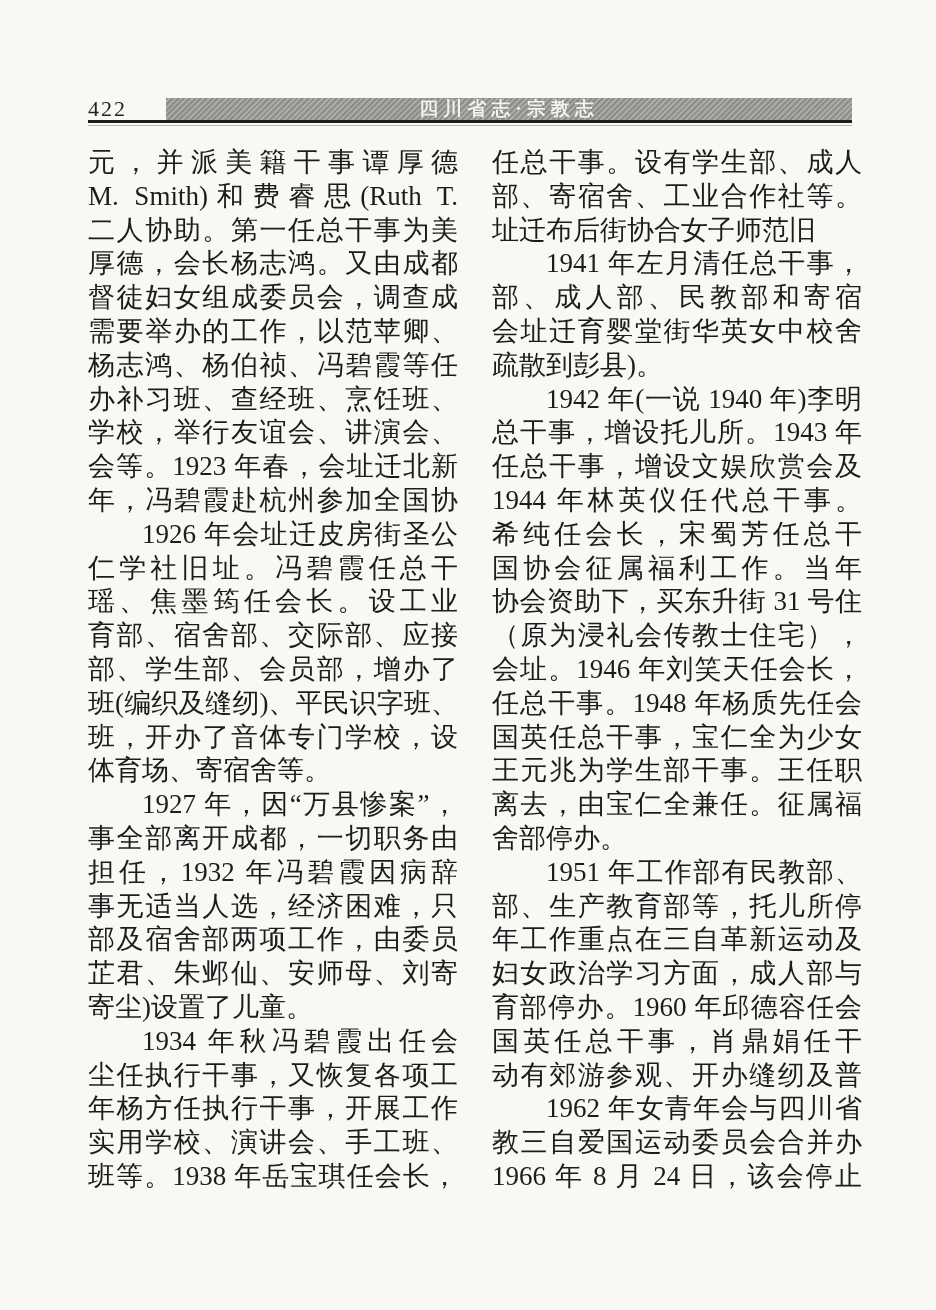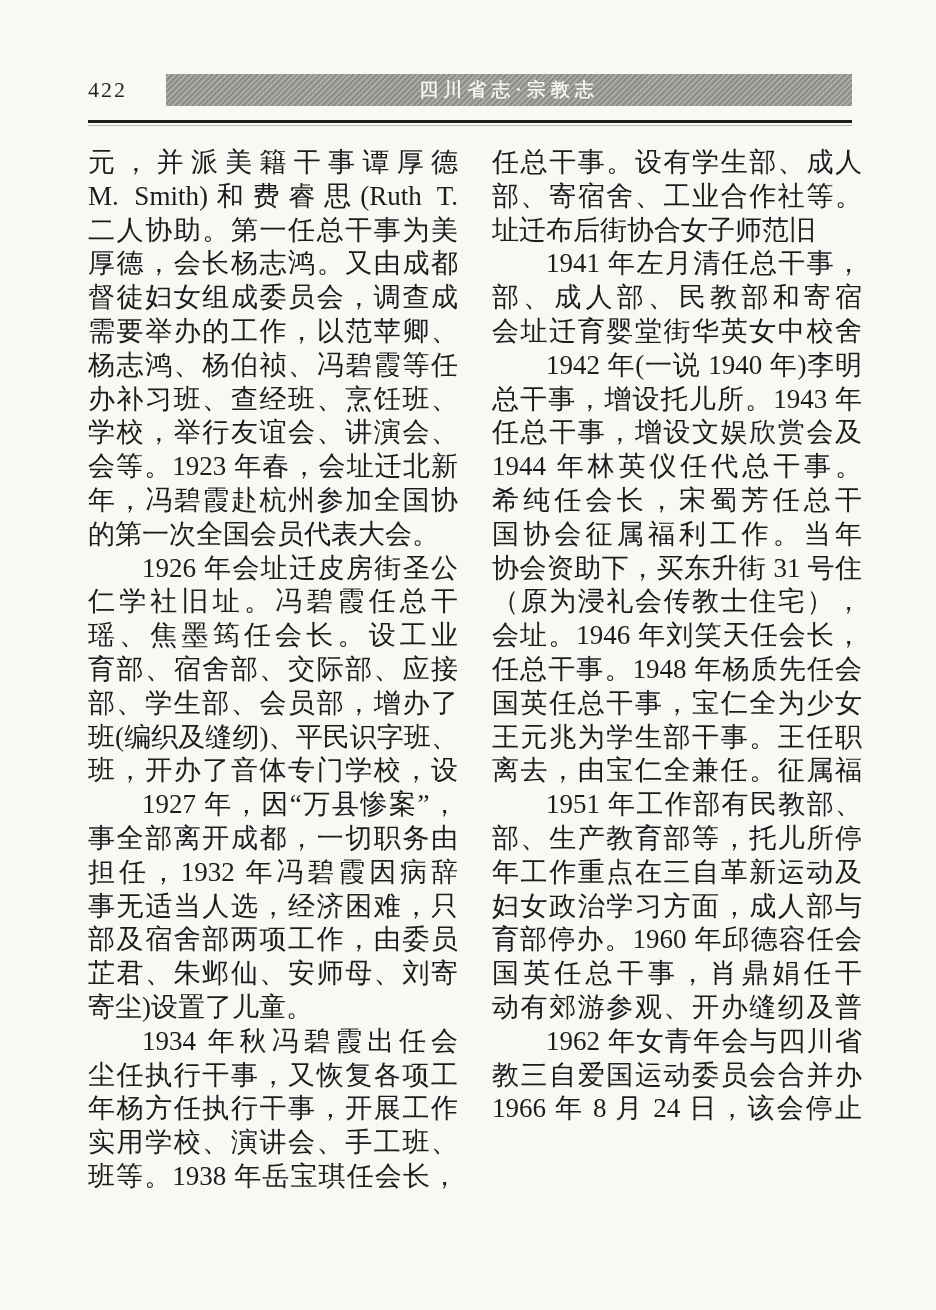--- a/index.html
+++ b/index.html
@@ -11,33 +11,33 @@
   .page{
     position:relative;
     width:936px;height:1310px;
     background:#f9f8f5;
     color:#1c1c1c;
     overflow:hidden;
   }
   
   .header{
     position:absolute;
-    top:75px;left:88px;width:764px;height:30px;
+    top:94px;left:88px;width:764px;height:30px;
     display:flex;align-items:center;
   }
   .pagenum{
     width:64px;
     font-size:22px;
     letter-spacing:2px;
     color:#222;
     flex:0 0 auto;
   }
   .band{
     flex:1 1 auto;
-    height:32px;
+    height:23px;
     margin-left:14px;
     background:repeating-linear-gradient(135deg,#8d8d8b 0px,#8d8d8b 2px,#aaaaa7 2px,#aaaaa7 4px);
     display:flex;align-items:center;justify-content:center;text-align:center;
   }
   .band-title{
     font-size:19px;
     font-weight:bold;
     letter-spacing:5px;
     color:#f4f4ef;
     text-shadow:0 0 1px #666;
@@ -101,61 +101,63 @@
         <div class="line">M. Smith)和费睿思(Ruth T. Fraser)</div>
         <div class="line">二人协助。第一任总干事为美籍人谭</div>
         <div class="line">厚德，会长杨志鸿。又由成都各教会基</div>
         <div class="line">督徒妇女组成委员会，调查成都妇女</div>
         <div class="line">需要举办的工作，以范苹卿、陈志理、</div>
         <div class="line">杨志鸿、杨伯祯、冯碧霞等任委员。开</div>
         <div class="line">办补习班、查经班、烹饪班、妇女实用</div>
         <div class="line">学校，举行友谊会、讲演会、儿童健康</div>
         <div class="line">会等。1923 年春，会址迁北新街。同</div>
         <div class="line">年，冯碧霞赴杭州参加全国协会召开</div>
-        <div class="line flush">的第一次全国会员代表大会。</div>
         <div class="line indent">1926 年会址迁皮房街圣公会辅</div>
         <div class="line">仁学社旧址。冯碧霞任总干事，杨琼</div>
         <div class="line">瑶、焦墨筠任会长。设工业部、社会教</div>
         <div class="line">育部、宿舍部、交际部、应接部、少女</div>
         <div class="line">部、学生部、会员部，增办了妇女手工</div>
         <div class="line">班(编织及缝纫)、平民识字班、保育</div>
         <div class="line">班，开办了音体专门学校，设置了儿童</div>
+        <div class="line flush">体育场、寄宿舍等。</div>
         <div class="line indent">1927 年，因“万县惨案”，外籍干</div>
         <div class="line">事全部离开成都，一切职务由中国人</div>
         <div class="line">担任，1932 年冯碧霞因病辞职，总干</div>
         <div class="line">事无适当人选，经济困难，只保留工业</div>
         <div class="line">部及宿舍部两项工作，由委员会内刘</div>
         <div class="line">芷君、朱邺仙、安师母、刘寄尘(原名高</div>
         <div class="line flush">寄尘)设置了儿童。</div>
         <div class="line indent">1934 年秋冯碧霞出任会长，刘寄</div>
         <div class="line">尘任执行干事，又恢复各项工作。1935</div>
         <div class="line">年杨方任执行干事，开展工作有：妇女</div>
         <div class="line">实用学校、演讲会、手工班、儿童保育</div>
         <div class="line">班等。1938 年岳宝琪任会长，林夜明</div>
       </div>
     <div class="col" id="col-right">
         <div class="line">任总干事。设有学生部、成人部、民教</div>
         <div class="line">部、寄宿舍、工业合作社等。当年底会</div>
         <div class="line flush">址迁布后街协合女子师范旧址。</div>
         <div class="line indent">1941 年左月清任总干事，设学生</div>
         <div class="line">部、成人部、民教部和寄宿舍。当年夏，</div>
         <div class="line">会址迁育婴堂街华英女中校舍(该校</div>
+        <div class="line flush">疏散到彭县)。</div>
         <div class="line indent">1942 年(一说 1940 年)李明珠任</div>
         <div class="line">总干事，增设托儿所。1943 年高毓馥</div>
         <div class="line">任总干事，增设文娱欣赏会及歌咏团。</div>
         <div class="line">1944 年林英仪任代总干事。1945 年范</div>
         <div class="line">希纯任会长，宋蜀芳任总干事，接办全</div>
         <div class="line">国协会征属福利工作。当年春，在全国</div>
         <div class="line">协会资助下，买东升街 31 号住宅一院</div>
         <div class="line">（原为浸礼会传教士住宅），始有固定</div>
         <div class="line">会址。1946 年刘笑天任会长，张爱德</div>
         <div class="line">任总干事。1948 年杨质先任会长，钟</div>
         <div class="line">国英任总干事，宝仁全为少女部干事，</div>
         <div class="line">王元兆为学生部干事。王任职一月后</div>
         <div class="line">离去，由宝仁全兼任。征属福利及宿</div>
+        <div class="line flush">舍部停办。</div>
         <div class="line indent">1951 年工作部有民教部、成人</div>
         <div class="line">部、生产教育部等，托儿所停办。1952</div>
         <div class="line">年工作重点在三自革新运动及基督徒</div>
         <div class="line">妇女政治学习方面，成人部与生产教</div>
         <div class="line">育部停办。1960 年邱德容任会长，钟</div>
         <div class="line">国英任总干事，肖鼎娟任干事。主要活</div>
         <div class="line">动有郊游参观、开办缝纫及普通话学</div>
         <div class="line indent">1962 年女青年会与四川省基督</div>
         <div class="line">教三自爱国运动委员会合并办公。</div>
         <div class="line">1966 年 8 月 24 日，该会停止 活动。</div>

